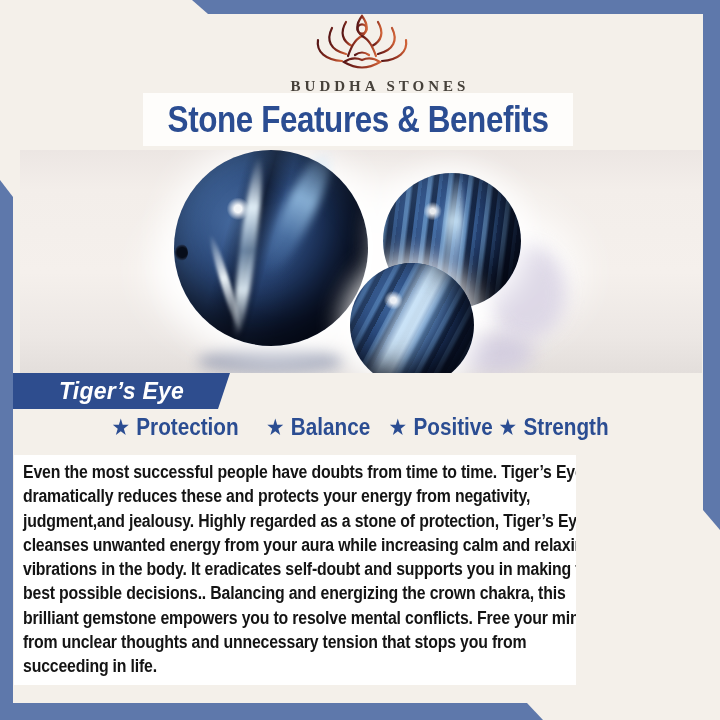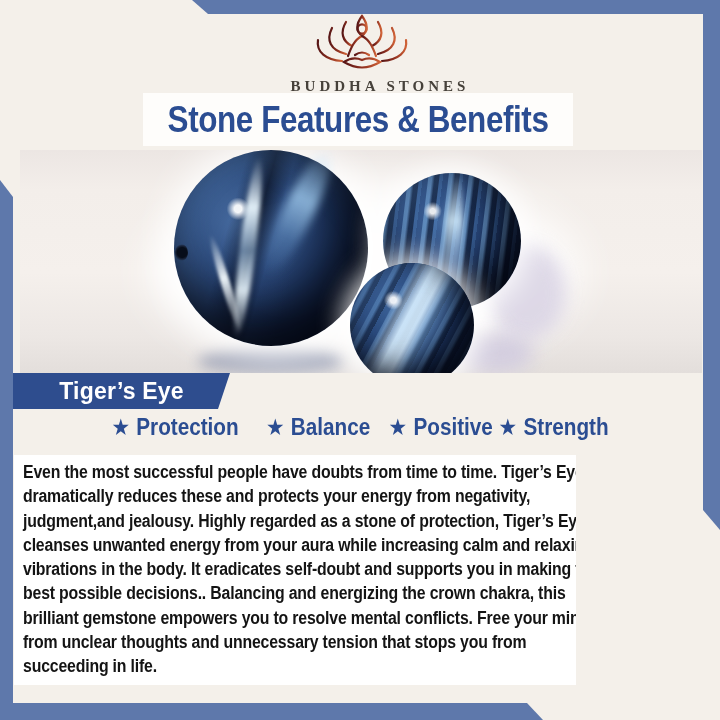--- a/index.html
+++ b/index.html
@@ -95,20 +95,21 @@
     box-shadow:0 0 24px 8px rgba(255,255,255,.8),
       inset -12px -16px 30px rgba(3,6,16,.9),
       inset 9px 7px 22px rgba(120,170,225,.22);
   }
 
   
   .ribbon{
     position:absolute;left:13px;top:373px;width:217px;height:36px;
     background:#2e4d8e;display:flex;align-items:center;justify-content:center;
     clip-path:polygon(0 0,100% 0,calc(100% - 12px) 100%,0 100%);
+    font-style:italic;
   }
   .ribbon span{color:#ffffff;font-size:23px;font-weight:700;letter-spacing:.2px;}
 
   
   .benefits{
     position:absolute;left:0;top:414px;width:720px;text-align:center;
     color:#2b4d92;font-size:23px;font-weight:800;white-space:nowrap;
     transform:scaleX(0.9);
   }
   .benefit{display:inline-block;}

